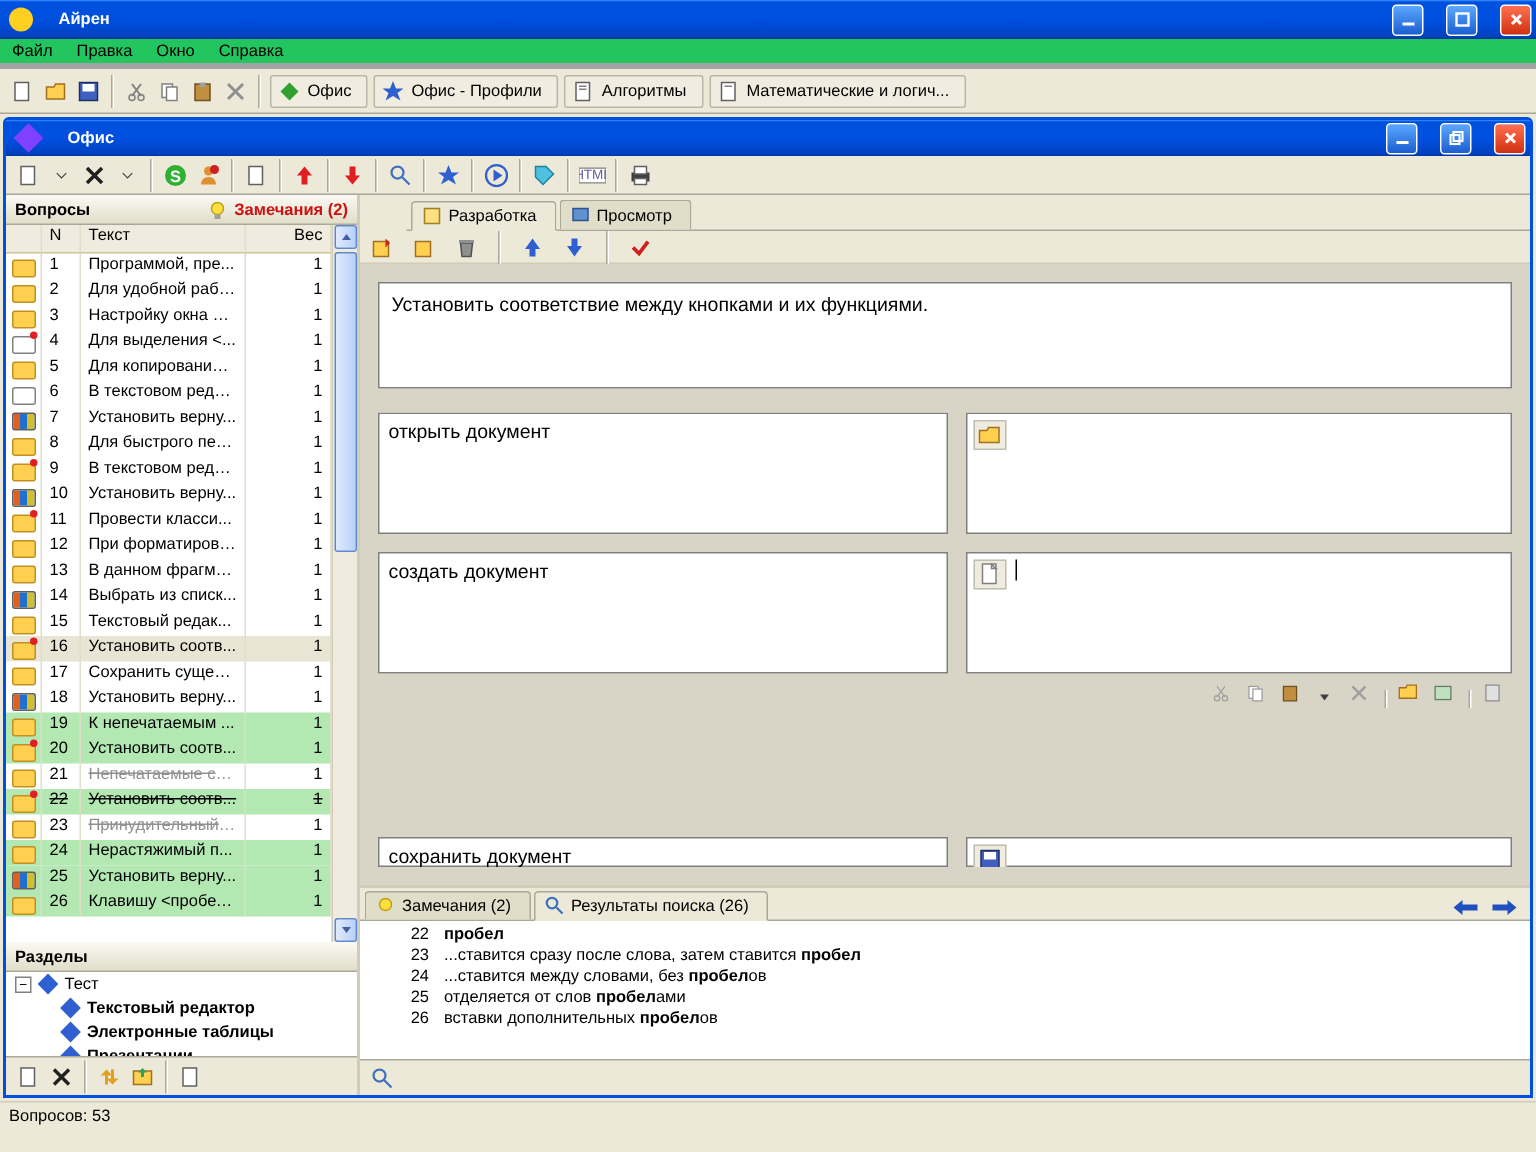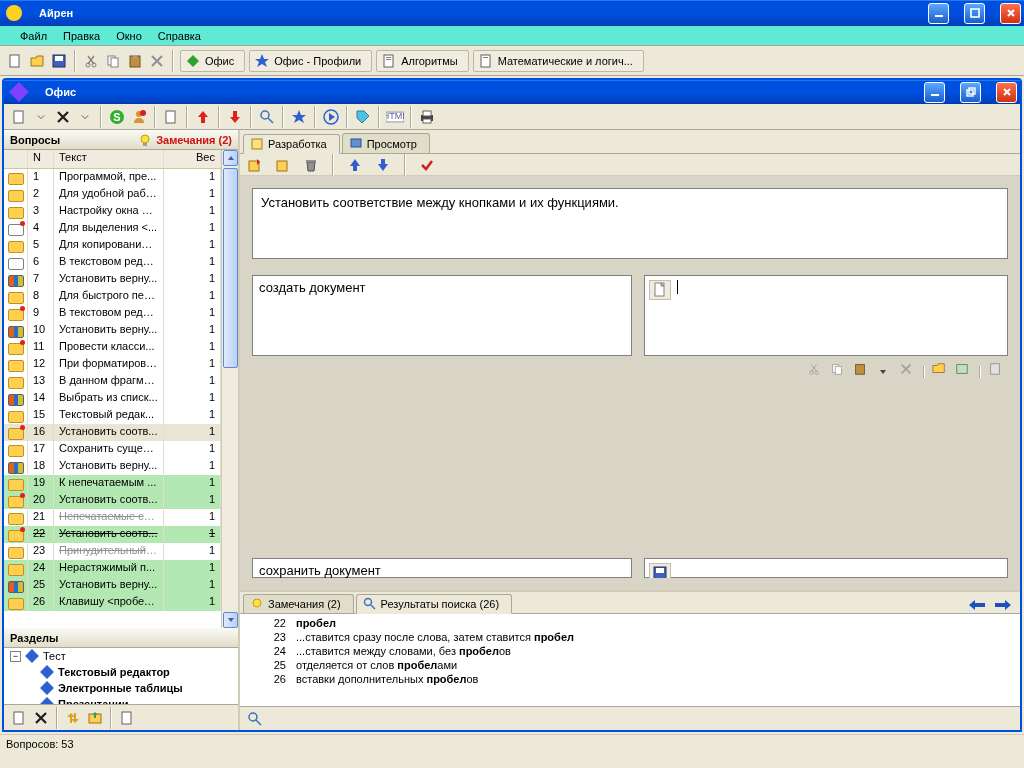--- a/index.html
+++ b/index.html
@@ -8,21 +8,21 @@
 
 .title-bar { height: 26px; background: linear-gradient(to bottom, #3a95ff 0%, #0050e0 5%, #0050e0 50%, #0040c0 95%, #003590 100%); display: flex; align-items: center; padding: 0 3px 0 6px; color: white; font-weight: bold; font-size: 12px; gap: 13px; }
 .title-icon { width: 16px; height: 16px; background: #ffd020; border-radius: 50%; margin-right: 4px; display: inline-block; }
 .title-icon-diamond { width: 14px; height: 14px; background: #8040ff; transform: rotate(45deg); margin-right: 6px; margin-left: 2px; }
 .title-spacer { flex: 1; }
 .win-btn { width: 21px; height: 21px; margin-left: 2px; border: 1px solid #fff; border-radius: 3px; display: flex; align-items: center; justify-content: center; background: linear-gradient(to bottom, #5ba8ff, #1a5ed0); cursor: pointer; }
 .win-btn.red { background: linear-gradient(to bottom, #ff7050, #d03010); }
 .win-btn svg { width: 12px; height: 12px; }
 
 
-.menu-bar { height: 20px; background: #5eead4; display: flex; align-items: center; padding: 0 12px; border-bottom: 1px solid #a3a3a3; }
+.menu-bar { height: 20px; background: #22c55e; display: flex; align-items: center; padding: 0 0; border-bottom: 4px solid #a3a3a3; }
 .menu-item { padding: 2px 8px; cursor: pointer; }
 
 
 .top-toolbar { height: 30px; background: #ece9d8; display: flex; align-items: center; padding: 0 4px; border-bottom: 1px solid #aca899; }
 .tb-sep { width: 2px; height: 22px; border-left: 1px solid #aca899; border-right: 1px solid #fff; margin: 0 4px; }
 .tb-btn { width: 18px; height: 18px; margin: 0 2px; cursor: pointer; display: inline-flex; align-items: center; justify-content: center; }
 .tab-btn { display: flex; align-items: center; padding: 2px 10px 2px 4px; margin: 0 2px; border: 1px solid #b8b8a8; background: #f0ede0; cursor: pointer; border-radius: 2px; }
 .tab-btn .ti { width: 16px; height: 16px; margin-right: 4px; display: inline-block; }
 
 
@@ -71,21 +71,21 @@
 .tree-toggle { width:11px; height:11px; border:1px solid #808080; background:#fff; display:inline-flex; align-items:center; justify-content:center; margin-right:4px; font-size:9px; line-height:9px;}
 .tree-icon { width: 14px; height: 14px; margin-right: 4px; display: inline-block; }
 .tree-icon.test { background: #3060d0; transform: rotate(45deg) scale(0.7); }
 .tree-icon.blue { background: #3060d0; transform: rotate(45deg) scale(0.7); }
 .bold { font-weight: bold; }
 
 .left-toolbar { height: 26px; background: #ece9d8; display: flex; align-items: center; padding: 0 4px; border-top: 1px solid #aca899; }
 
 
 .right-pane { flex: 1; display: flex; flex-direction: column; }
-.tab-strip { height: 24px; background: #ece9d8; display: flex; padding: 3px 3px 0 3px; border-bottom: 1px solid #aca899;}
+.tab-strip { height: 24px; background: #ece9d8; display: flex; padding: 3px 3px 0 3px; border-bottom: 1px solid #aca899; margin-left: 31px;}
 .tab { padding: 2px 12px 2px 6px; border: 1px solid #aca899; border-bottom: none; border-radius: 3px 3px 0 0; margin-right: 2px; display: flex; align-items: center; cursor: pointer; }
 .tab.active { background: #ece9d8; border-bottom: 1px solid #ece9d8; position: relative; top: 1px; }
 .tab:not(.active) { background: #e0ddc8; }
 .tab .ti { width: 14px; height: 14px; margin-right: 4px; }
 
 .edit-toolbar { height: 22px; background: #ece9d8; display: flex; align-items: center; padding: 0 4px; gap: 6px; border-bottom: 1px solid #d0ccb8; }
 .question-area { flex: 1; background: #d8d5c6; padding: 12px; overflow: hidden; position:relative; display:flex; flex-direction:column;}
 .question-text { background: #fff; border: 1px solid #808080; padding: 6px 8px; height:71px; font-size: 13px; margin-bottom: 16px;}
 .match-grid { display: flex; flex-direction:column; gap: 12px; flex:1; overflow:hidden;}
 .match-row { display: flex; gap: 12px; height:81px; }
@@ -694,20 +694,30 @@
         <span class="tb-sep"></span>
         <span class="tb-btn">
             <svg class="ico" viewBox="0 0 16 16">
               <path d="M3 8l4 4 6-8" fill="none" stroke="#d02020" stroke-width="2.5"></path>
             </svg>
           </span>
       </div>
       <div class="question-area">
         <div class="question-text">Установить соответствие между кнопками и их функциями.</div>
         <div class="match-grid">
+          <div class="match-row">
+            <div class="match-left">открыть документ</div>
+            <div class="match-right">
+                <span class="icon-box">
+                  <svg width="16" height="14" viewBox="0 0 16 14">
+                    <path d="M1 4h5l1-2h7v10H1z" fill="#ffd050" stroke="#a07020"></path>
+                  </svg>
+                </span>
+              </div>
+          </div>
           <div class="match-row">
             <div class="match-left">создать документ</div>
             <div class="match-right">
                 <span class="icon-box">
                   <svg width="14" height="16" viewBox="0 0 14 16">
                     <rect x="2" y="1" width="9" height="13" fill="#fff" stroke="#808080"></rect>
                     <path d="M8 1l3 3H8z" fill="#e0e0e0" stroke="#808080"></path>
                   </svg>
                 </span>
                 <span style="border-left:1px solid #000;height:14px;margin-left:2px;"></span>

